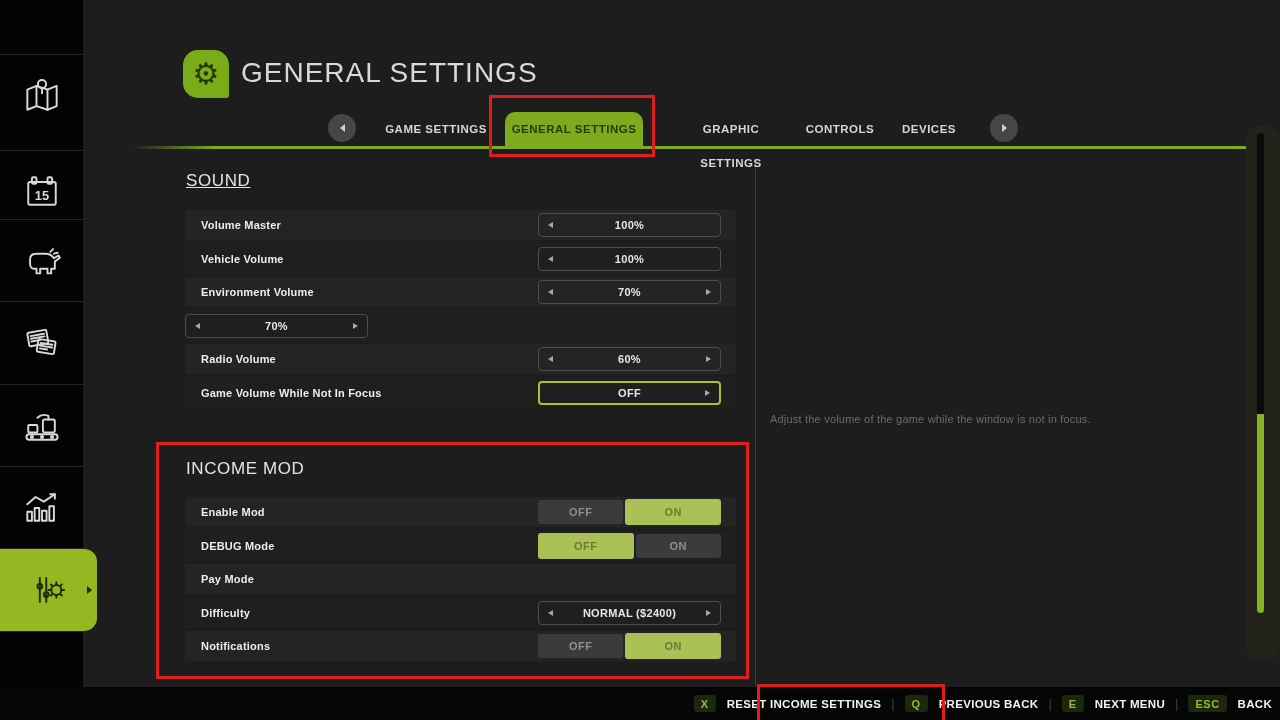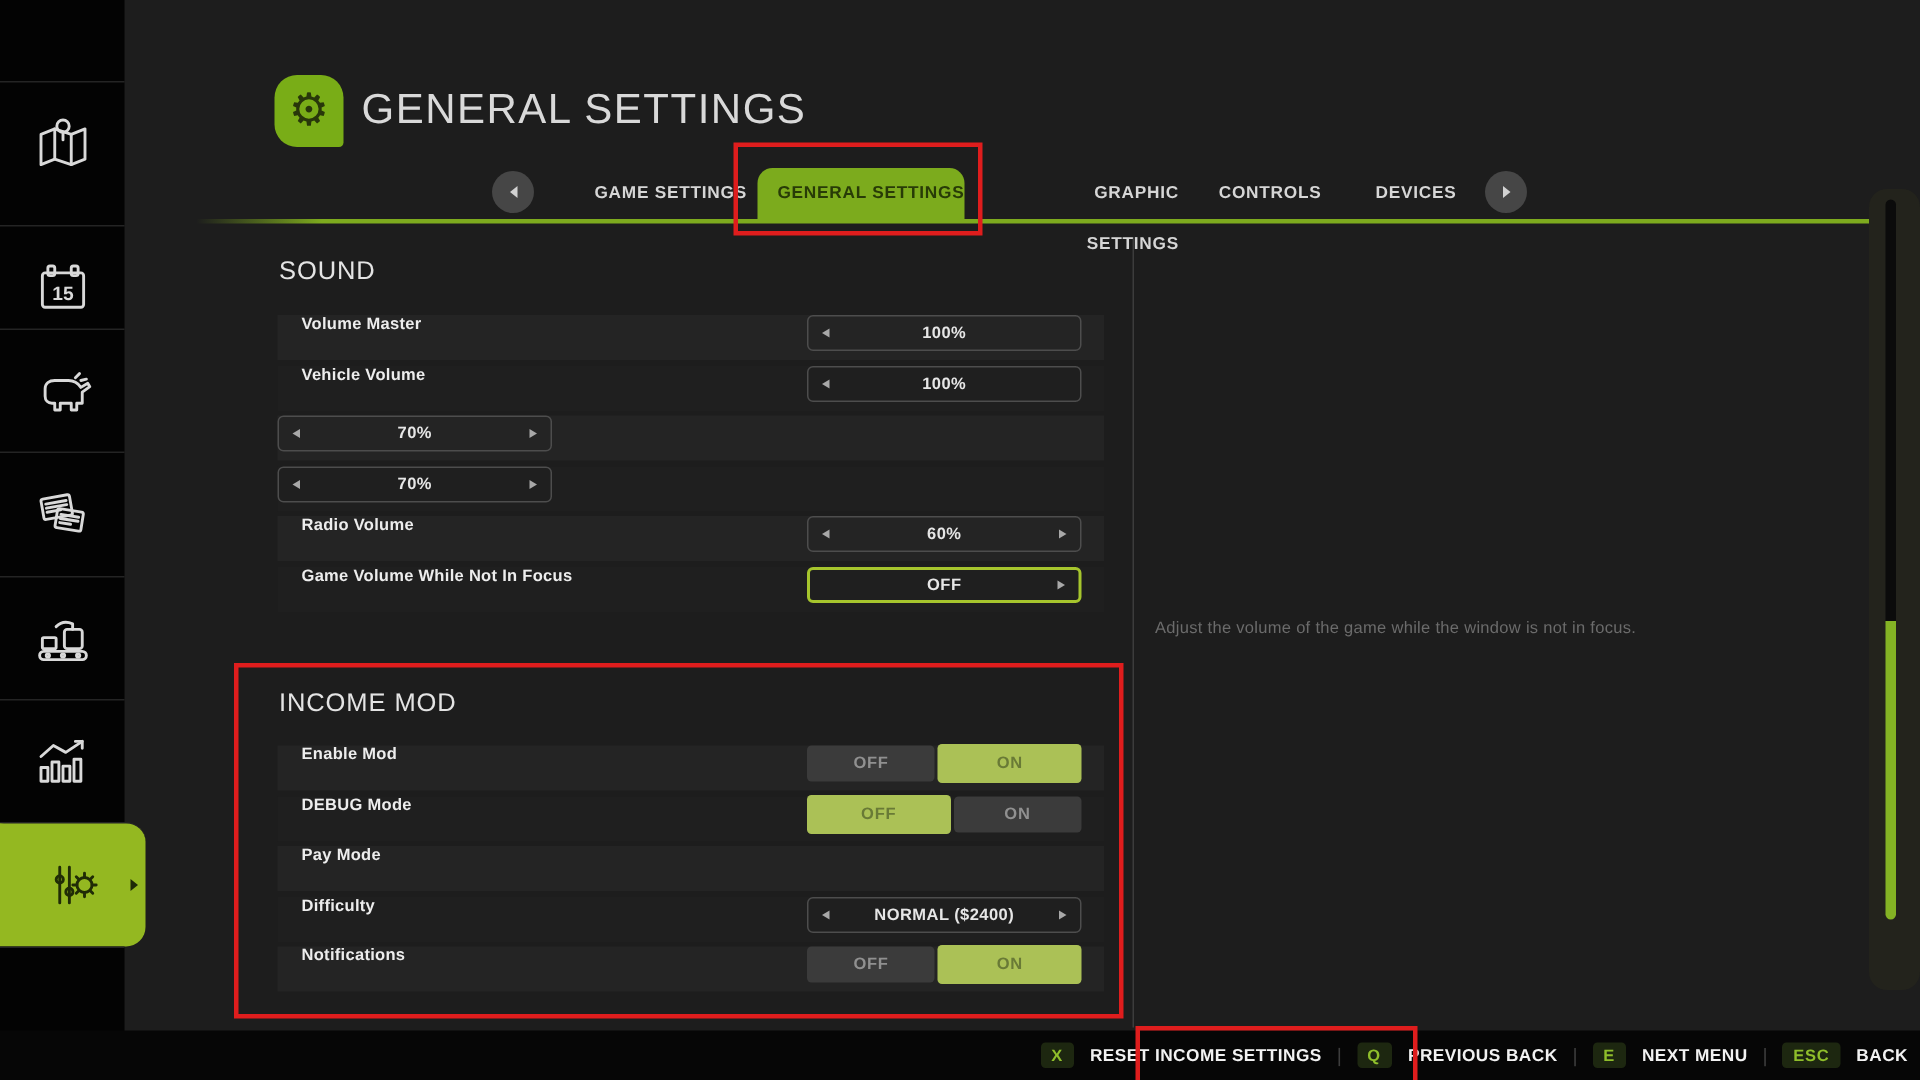--- a/index.html
+++ b/index.html
@@ -22,35 +22,35 @@
   .hdr-badge { position:absolute; left:183px; top:50px; width:46px; height:48px; background:#79ad17;
     border-radius:15px 15px 3px 15px; display:flex; align-items:center; justify-content:center; z-index:2; }
   .hdr-badge span { font-size:30px; color:#28370a; line-height:1; }
   .page-title { position:absolute; left:241px; top:57px; font-size:28px; font-weight:500; color:#d9d9d9; letter-spacing:1px; }
   
   .tab-circle { position:absolute; top:114px; width:28px; height:28px; border-radius:50%; background:#464646;
     display:flex; align-items:center; justify-content:center; z-index:2; }
   .tab-circle.prev { left:328px; } .tab-circle.next { left:990px; }
   .tri-l { border-right:5px solid #d2d2d2; border-top:4px solid transparent; border-bottom:4px solid transparent; }
   .tri-r { border-left:5px solid #d2d2d2; border-top:4px solid transparent; border-bottom:4px solid transparent; }
-  .tab { position:absolute; top:112px; height:34px; line-height:34px; text-align:right;
+  .tab { position:absolute; top:112px; height:34px; line-height:34px; text-align:center;
     font-size:11.5px; font-weight:700; color:#d6d6d6; letter-spacing:.5px; z-index:2; }
   .tab.t-game { left:374px; width:124px; }
   .tab.active { left:505px; width:138px; height:35px; line-height:35px; background:#7cab1d; color:#283b07; border-radius:10px 10px 0 0; }
   .tab.t-graphic { left:652px; width:134px;padding-left:24px; }
   .tab.t-controls { left:799px; width:82px; }
   .tab.t-devices { left:887px; width:84px; }
   .tab-underline { position:absolute; left:83px; top:146px; width:1197px; height:3px;
     background:linear-gradient(90deg, rgba(125,170,30,0) 0%, rgba(125,170,30,0) 4%, #7daa1e 11%, #7daa1e 100%); }
   
   .section-title { position:absolute; left:186px; font-size:17px; color:#e4e4e4; letter-spacing:.6px; z-index:1; }
-  #sound-title { top:171px; } #income-title { top:459px; }
+  #sound-title { top:171px;text-decoration:underline; } #income-title { top:459px; }
   .rows { position:absolute; left:185px; width:551px; display:flex; flex-direction:column; gap:3.5px; z-index:1; }
   #sound-rows { top:210px; } #income-rows { top:497px; }
-  .row { height:30px; background:#242424; display:flex; }
+  .row { height:30px; background:#242424; display:flex; align-items:center; }
   .row:nth-child(even) { background:#1f1f1f; }
   .row-label { flex:1; padding-left:16px; font-size:11px; font-weight:700; color:#ededed; letter-spacing:.2px; }
   .control { width:183px; margin-right:15px; position:relative; height:24px; display:flex; align-items:center; }
   .selector { width:100%; height:24px; border:1px solid #4d4d4d; border-radius:4px; position:relative;
     display:flex; align-items:center; justify-content:center; font-size:11px; font-weight:700; color:#e6e6e6; letter-spacing:.3px; }
   .selector.focused { border:2px solid #a6c52d; }
   .arr { position:absolute; top:50%; transform:translateY(-50%); width:0; height:0; }
   .arr.l { left:9px;  border-right:5px solid #a8a8a8; border-top:3.5px solid transparent; border-bottom:3.5px solid transparent; }
   .arr.r { right:9px; border-left:5px solid #a8a8a8; border-top:3.5px solid transparent; border-bottom:3.5px solid transparent; }
   .toggle { width:100%; height:24px; display:flex; gap:2px; align-items:center; }
@@ -180,20 +180,21 @@
   <div class="row">
     <span class="row-label">Vehicle Volume</span>
     <div class="control">
       <div class="selector">
           <span class="arr l"></span>
         <span>100%</span>
         </div>
     </div>
   </div>
   <div class="row">
+    <span class="row-label">Environment Volume</span>
     <div class="control">
       <div class="selector">
           <span class="arr l"></span>
         <span>70%</span>
         <span class="arr r"></span>
         </div>
     </div>
   </div>
   <div class="row">
     <div class="control">

